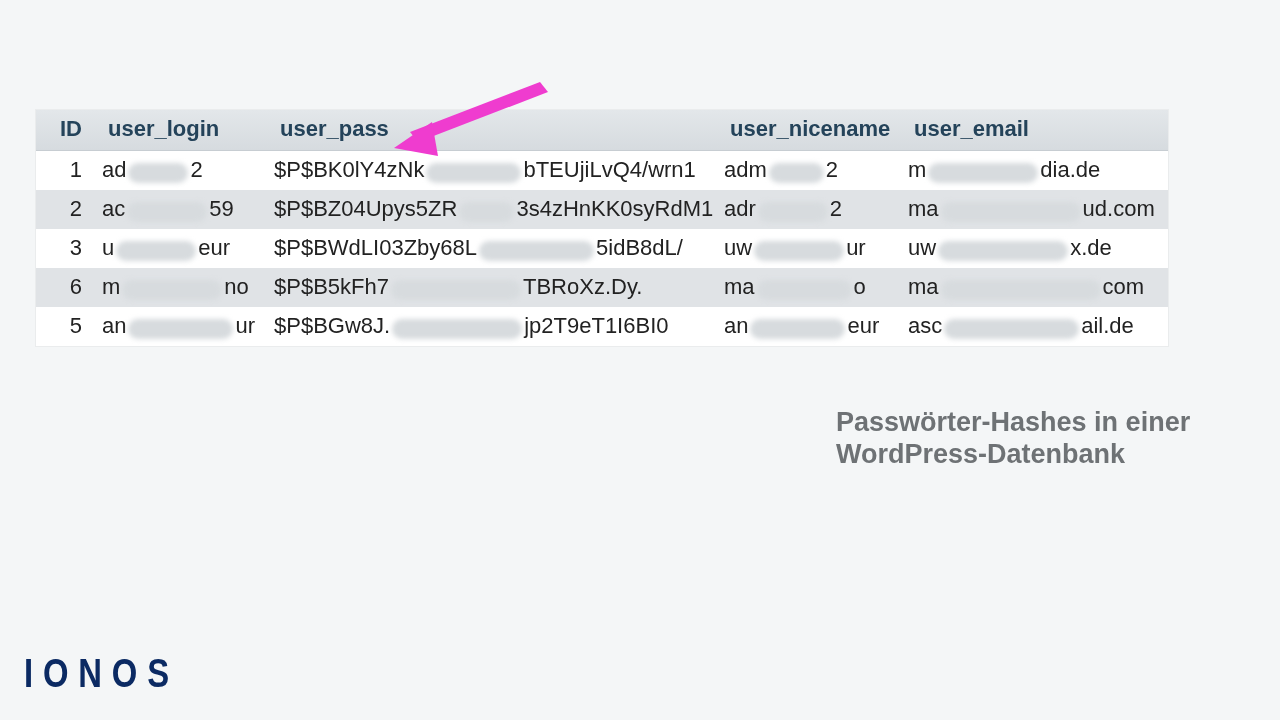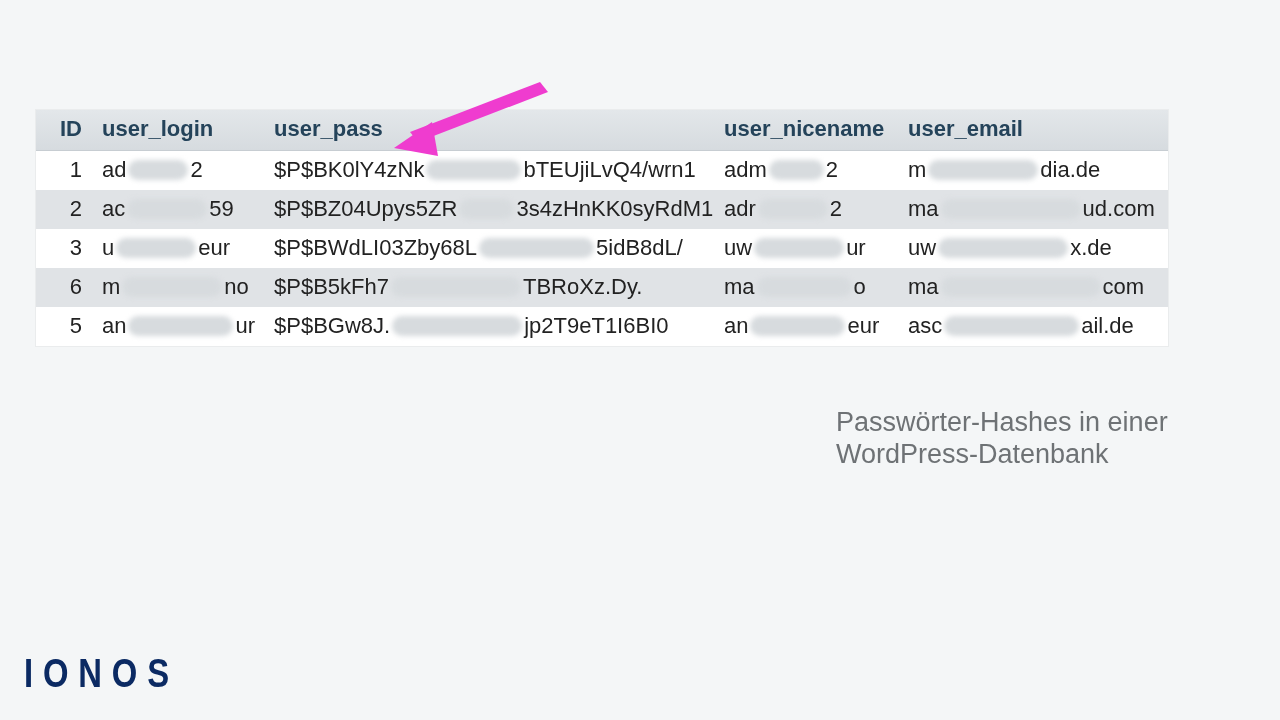--- a/index.html
+++ b/index.html
@@ -38,42 +38,42 @@
   col.c-login { width: 172px; }
   col.c-pass  { width: 450px; }
   col.c-nice  { width: 184px; }
   col.c-email { width: 270px; }
 
   thead th {
     background: linear-gradient(#e3e7ea, #d6dbdf);
     color: #24435a;
     font-weight: 700;
     text-align: left;
-    padding: 6px 10px 8px 10px;
+    padding: 6px 10px 8px 16px;
     border-bottom: 1px solid #c7cdd2;
     white-space: nowrap;
     margin-top: 24px;
   }
   thead th.right { text-align: right; }
 
   tbody td {
     padding: 6px 10px 7px 10px;
     vertical-align: middle;
     white-space: nowrap;
     overflow: hidden;
   }
   tbody td.right { text-align: right; }
 
   tbody tr:nth-child(odd)  { background: #ffffff; }
   tbody tr:nth-child(even) { background: #e0e3e6; }
 
   
   .cell {
     display: inline-flex;
-    align-items: center;
+    align-items: flex-end;
   }
   .blur {
     display: inline-block;
     height: 20px;
     background: #d7dbde;
     border-radius: 10px;
     filter: blur(2.5px);
     margin: 0 2px;
     flex: none;
   }
@@ -88,21 +88,21 @@
     pointer-events: none;
   }
 
   
   .caption {
     position: absolute;
     left: 836px;
     top: 406px;
     width: 360px;
     font-size: 27px;
-    font-weight: 400;
+    font-weight: 700;
     line-height: 1.2;
     color: #6e7275;
     font-family: Arial, Helvetica, sans-serif;
   }
 
   
   .logo {
     position: absolute;
     left: 24px;
     bottom: 24px;

